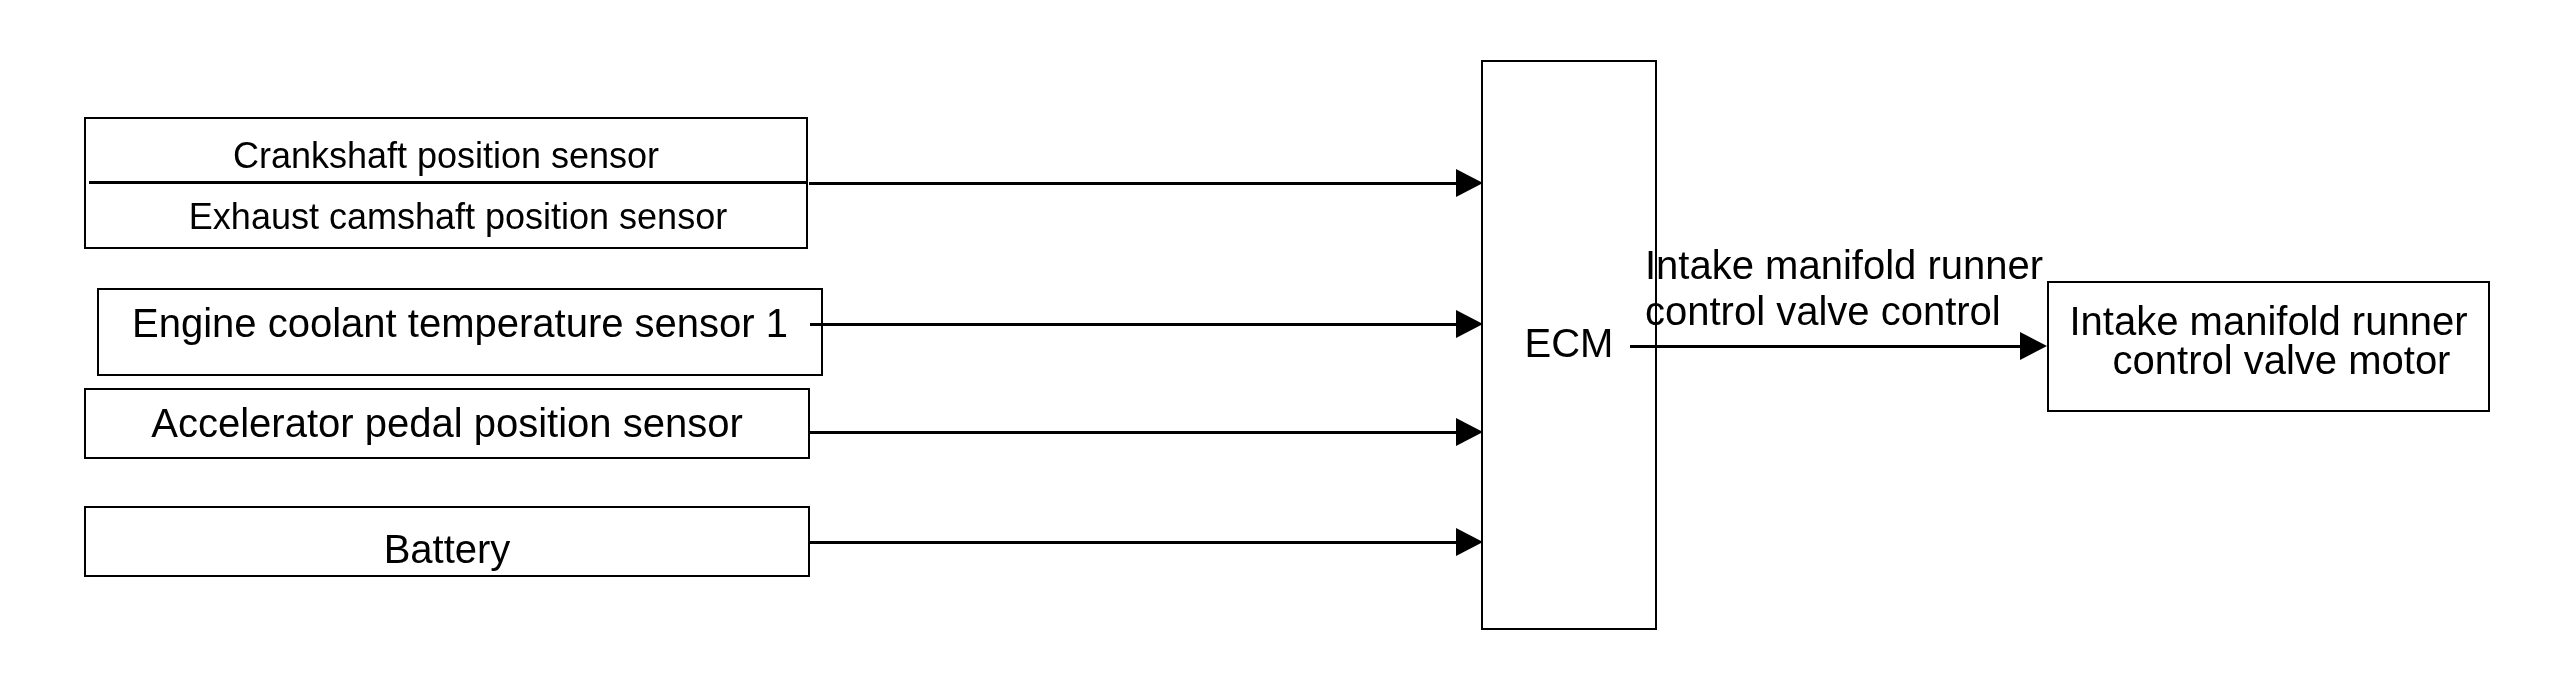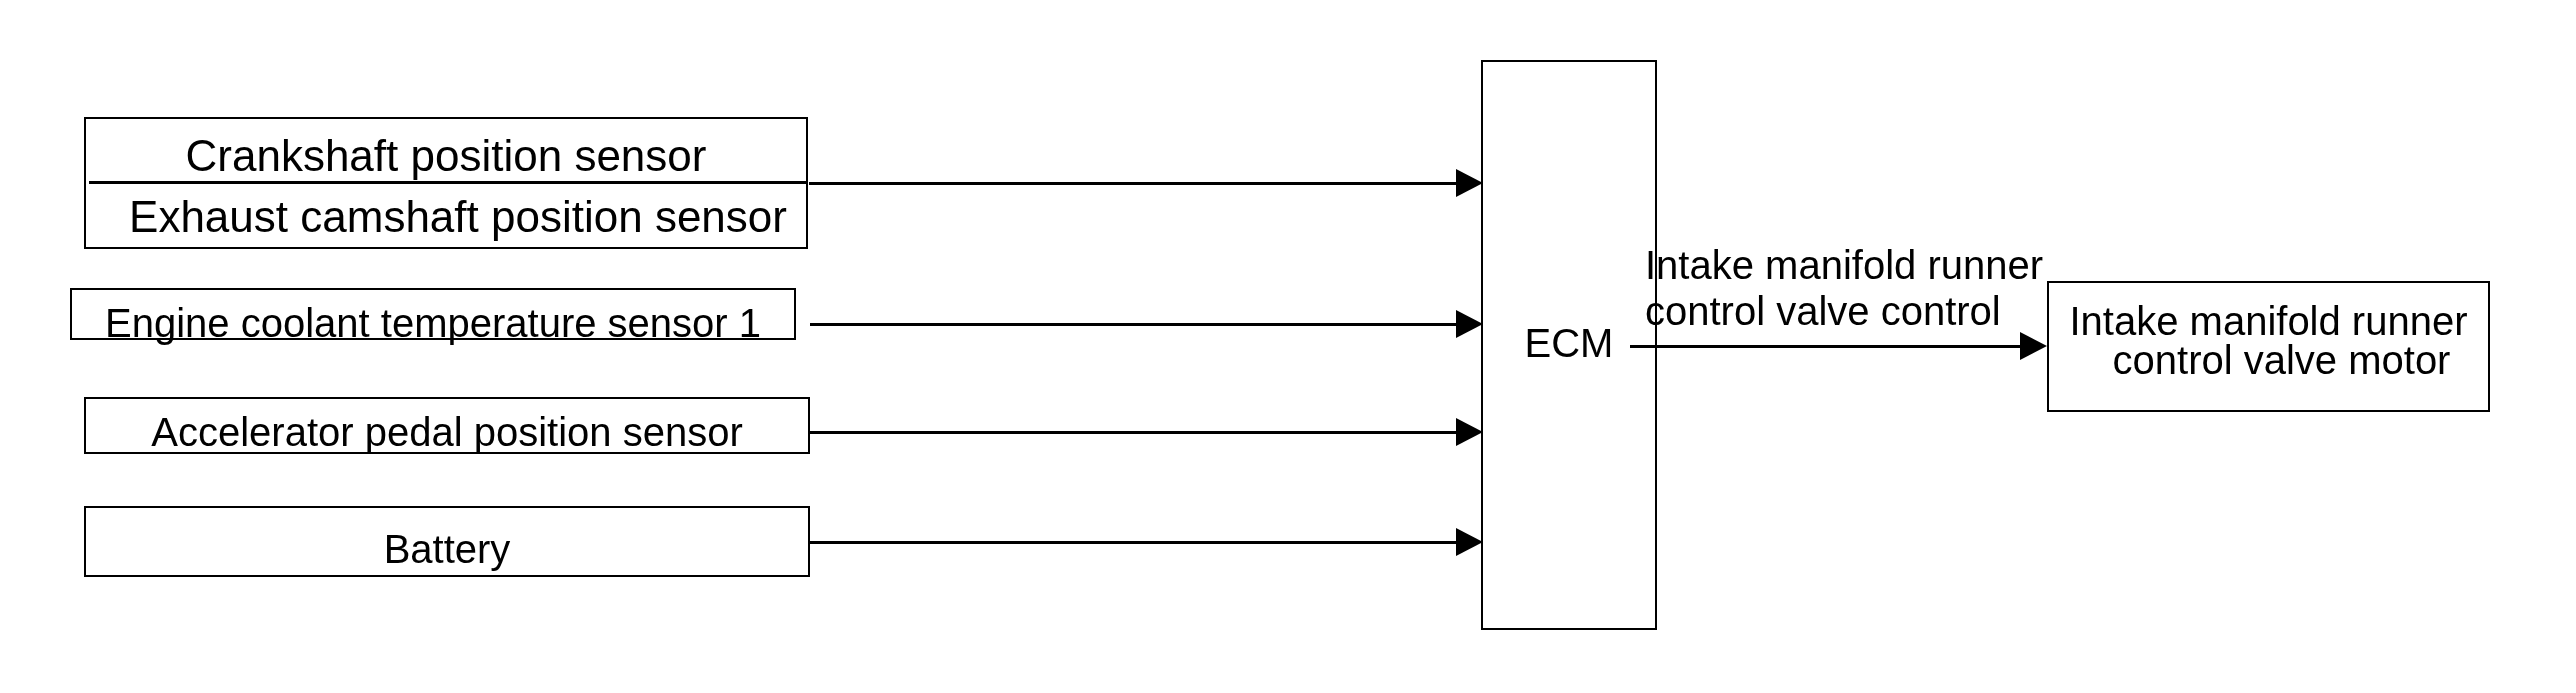--- a/index.html
+++ b/index.html
@@ -56,41 +56,41 @@
     line-height: 46px;
     text-align: center;
     white-space: pre;
     color: #000000;
   }
   .stack-label {
     position: absolute;
     left: 0;
     right: 0;
     text-align: center;
-    font-size: 44px;
+    font-size: 36px;
     line-height: 46px;
     white-space: pre;
   }
 </style>
 </head>
 <body>
 
 <div id="canvas">
 
   <div class="node" style="left:84px; top:117px; width:724px; height:132px;">
     <div class="stack-label" style="top:14px;">Crankshaft position sensor</div>
     <div class="divider" style="left:2.6px; right:0; top:62px; width:717px;"></div>
     <div class="stack-label" style="top:75px;margin-left:24px;">Exhaust camshaft position sensor</div>
   </div>
 
-  <div class="node" style="left:70px; top:288px; width:726px; height:52px;">
+  <div class="node" style="left:97px; top:288px; width:726px; height:88px;">
     <div class="node-label" style="top:10.2px;">Engine coolant temperature sensor 1</div>
   </div>
 
-  <div class="node" style="left:84px; top:397px; width:726px; height:57px;">
+  <div class="node" style="left:84px; top:388px; width:726px; height:71px;">
     <div class="node-label" style="top:10.2px;">Accelerator pedal position sensor</div>
   </div>
 
   <div class="node" style="left:84px; top:506px; width:726px; height:71px;">
     <div class="node-label" style="top:18px;">Battery</div>
   </div>
 
   <div class="node" style="left:1481px; top:60px; width:176px; height:570px;">
     <div class="node-label" style="top:258px;">ECM</div>
   </div>

